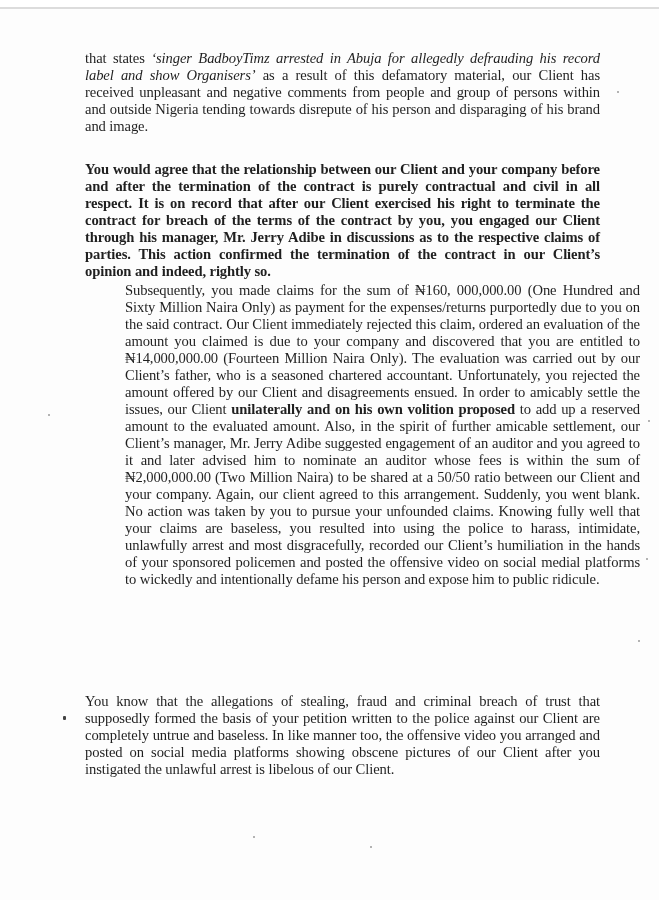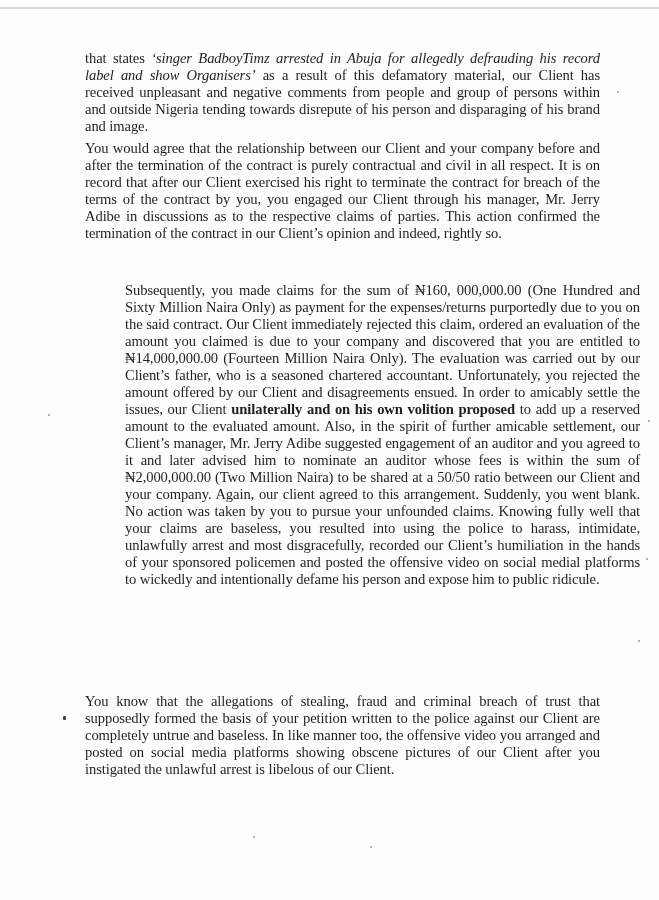--- a/index.html
+++ b/index.html
@@ -33,21 +33,21 @@
       color: #1f1f1f;
       font-size: 14.6px;
       line-height: 17px;
       text-align: justify;
       letter-spacing: -0.1px;
     }
     .body-text p {
       margin: 0;
     }
     #para-1 { top: 50px; }
-    #para-2 { top: 140px; }
+    #para-2 { top: 161px; font-weight: bold; }
     #para-3 { top: 282px; margin-left: 40px; }
     #para-4 { top: 693px; }
     .quote { font-style: italic; }
     .strong { font-weight: bold; }
     .speck {
       position: absolute;
       width: 2px; height: 2px;
       border-radius: 1px;
       background: #9a9a9a;
     }

